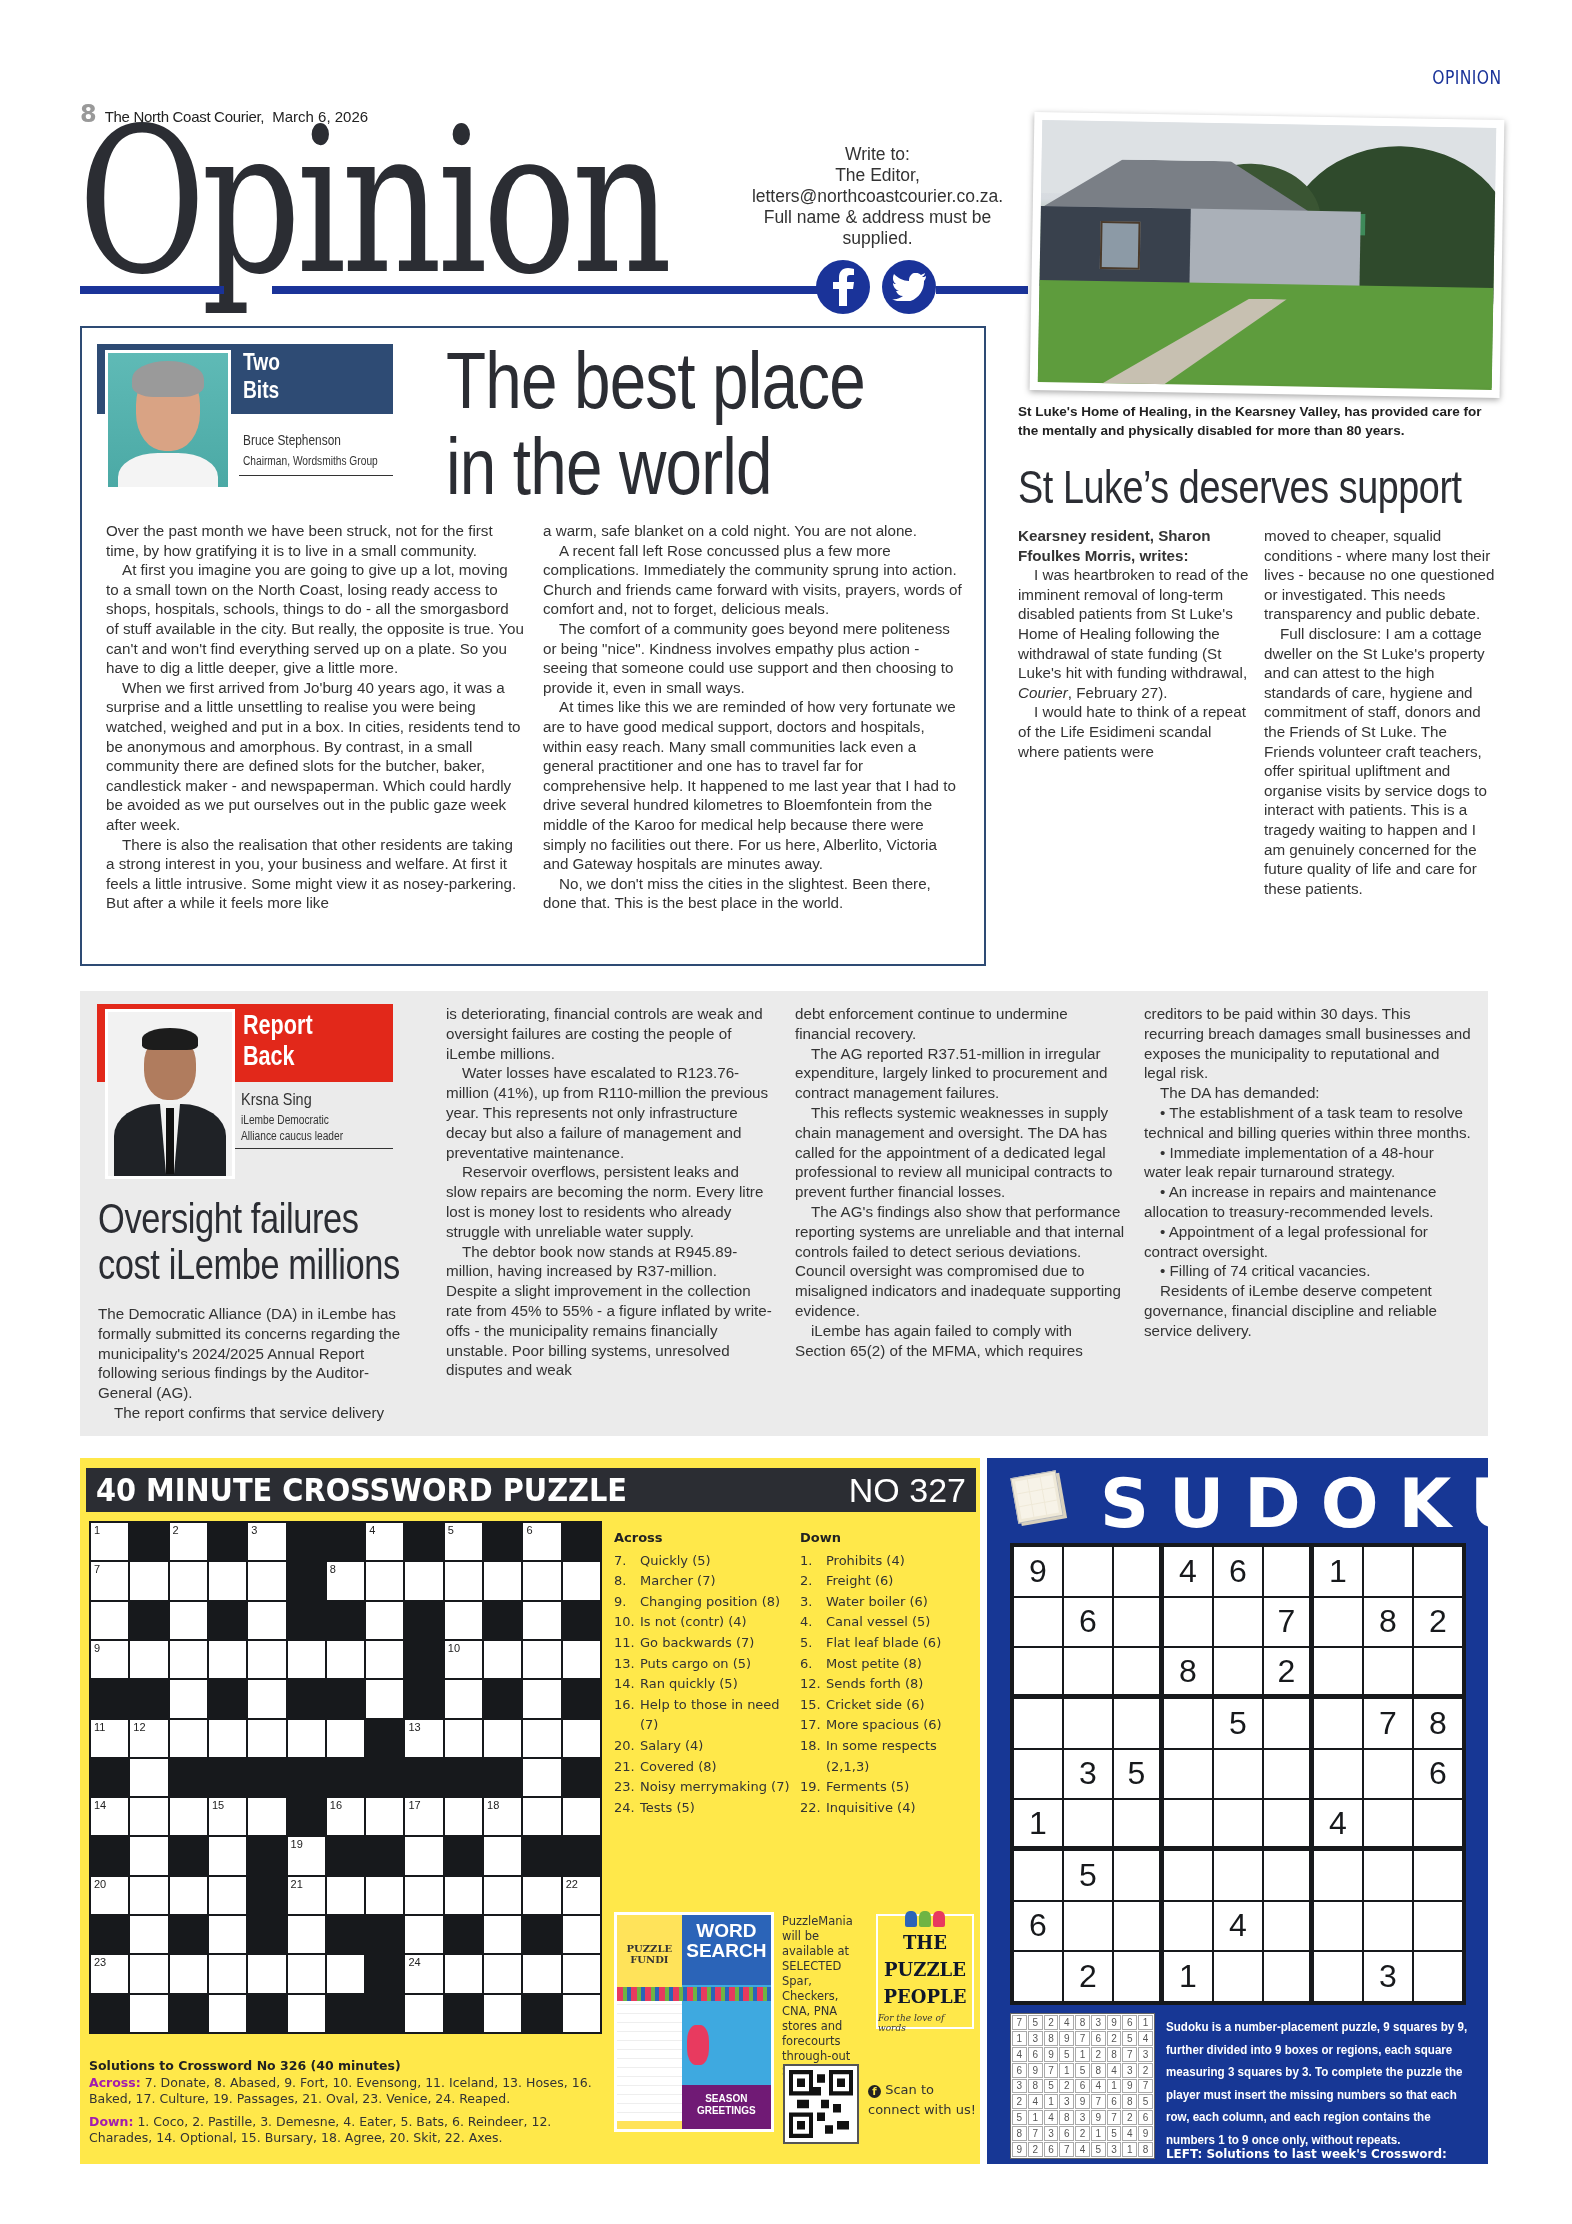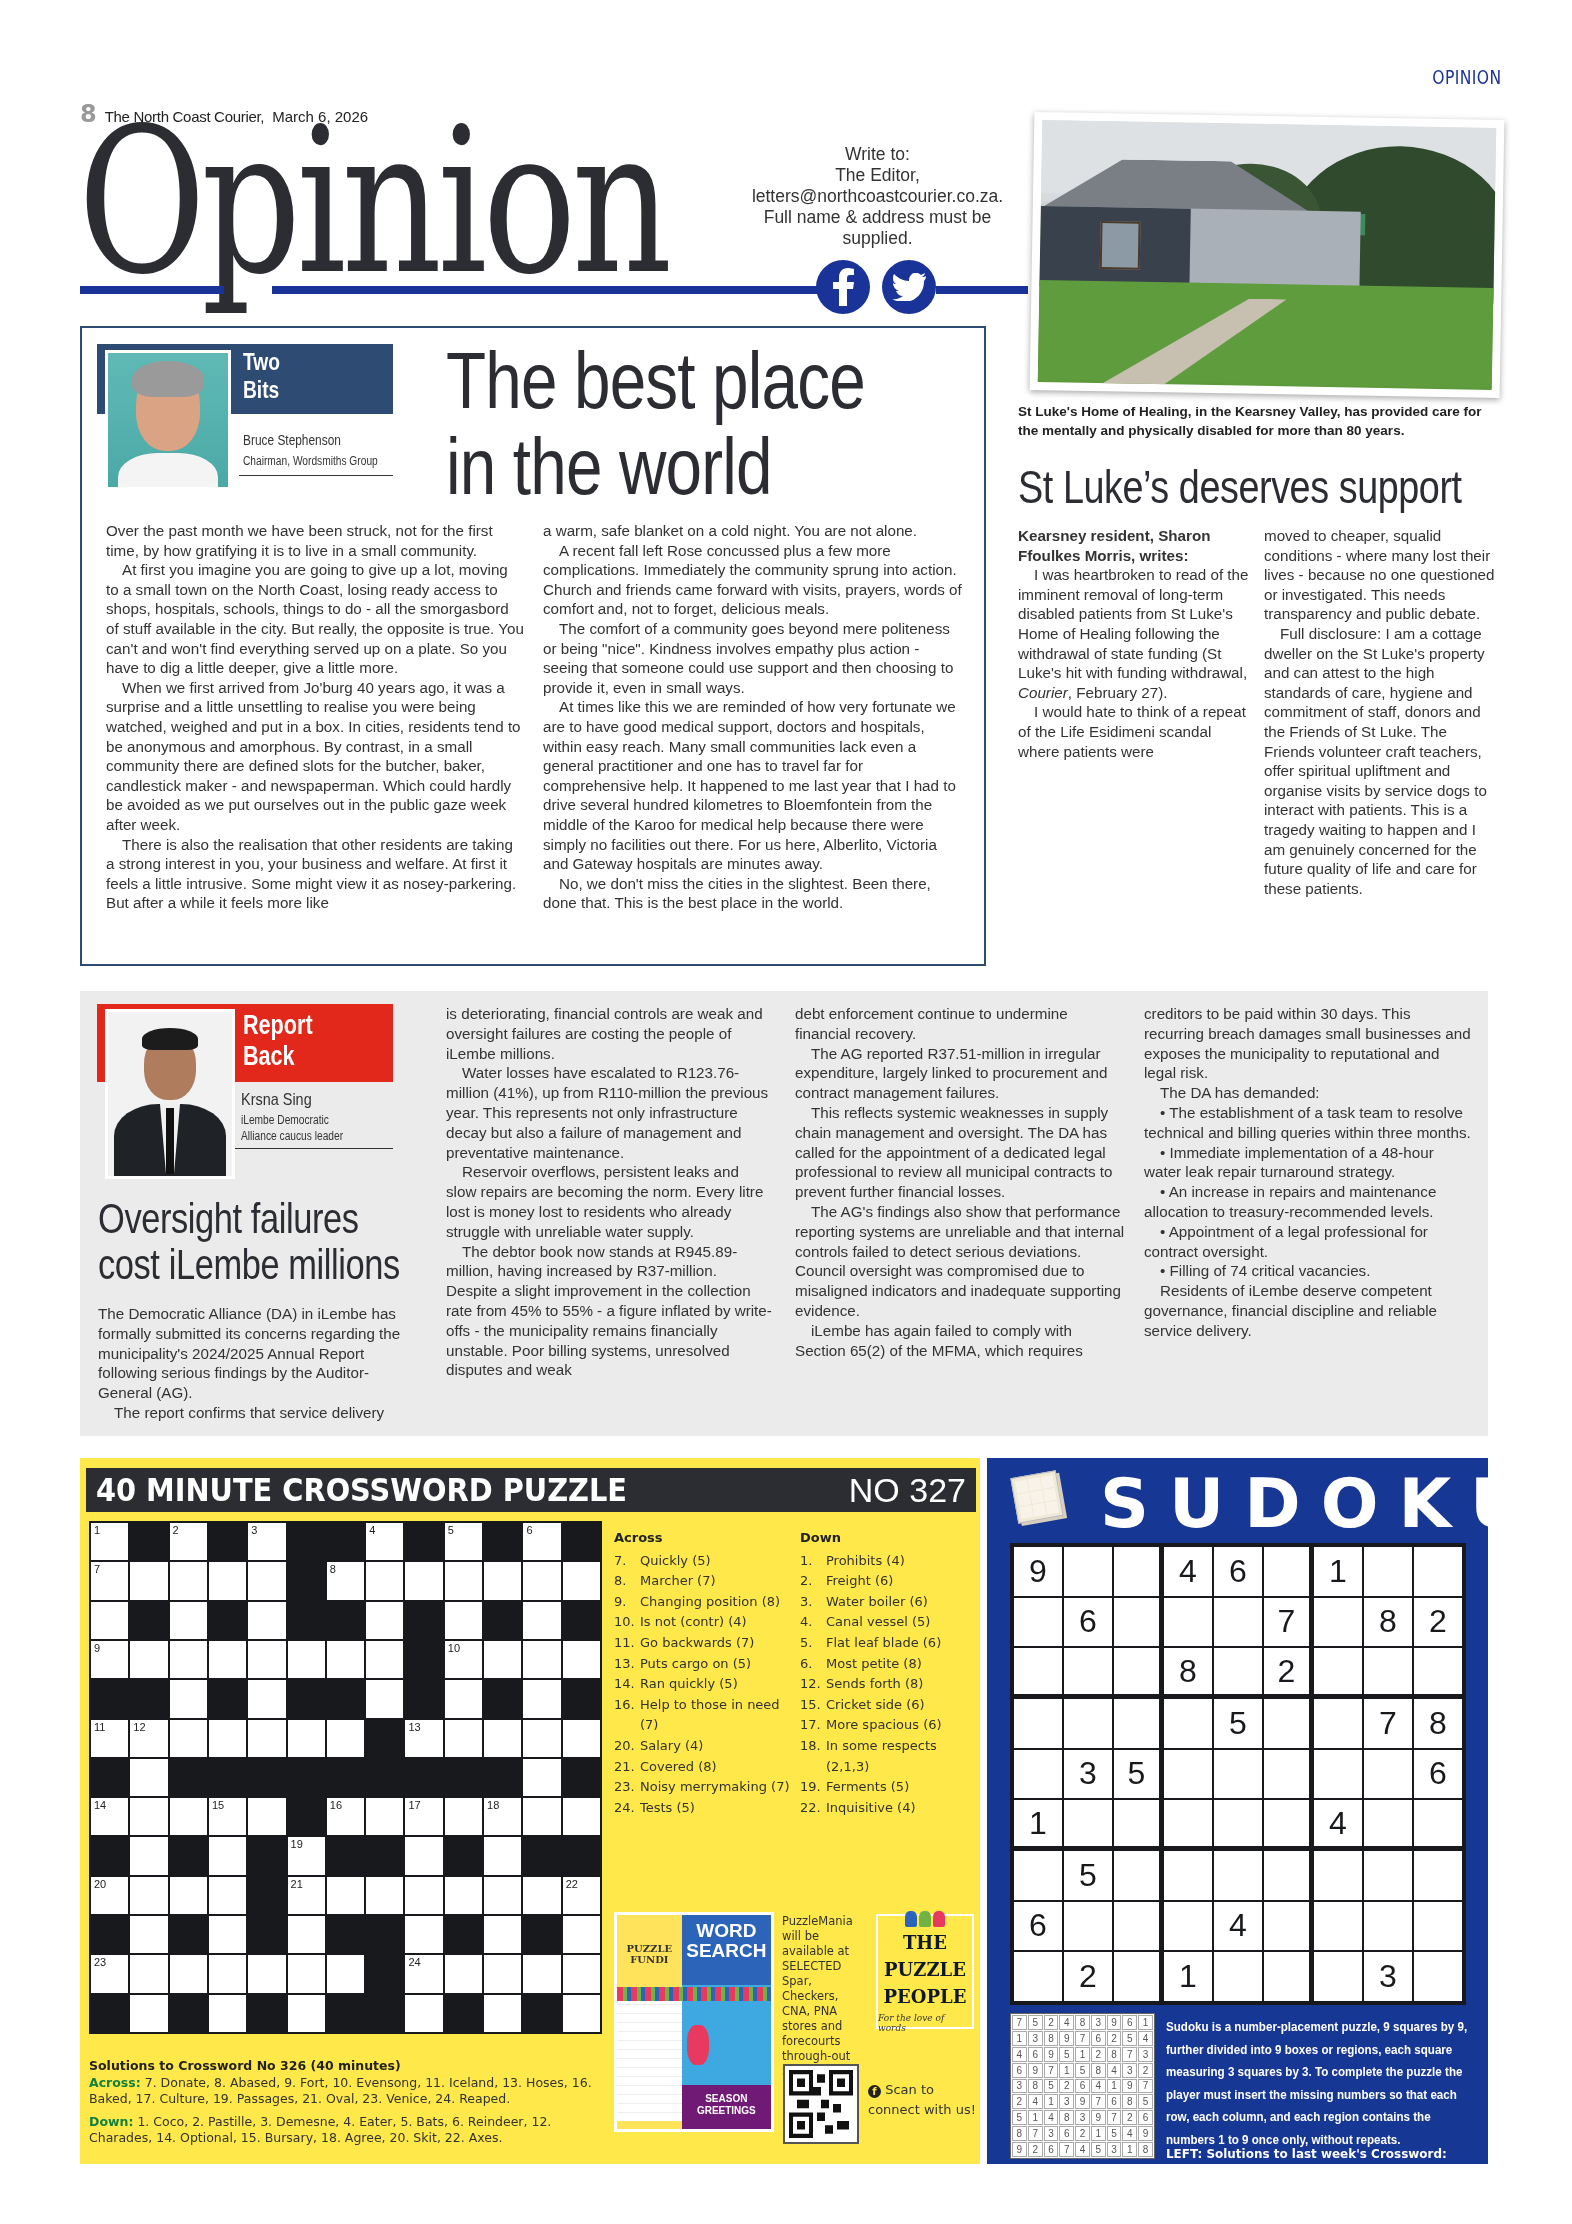--- a/index.html
+++ b/index.html
@@ -76,21 +76,21 @@
   .cw-cell.w { background: #ffffff; }
   .cw-num { position: absolute; left: 3px; top: 1px; font-size: 11px; color: #222; }
   .clues { font-family: "DejaVu Sans", sans-serif; font-size: 13px; color: #333; line-height: 20.6px; }
   .clues h4 { font-size: 13px; font-weight: bold; color: #222; margin-bottom: 2px; }
   .clue { display: flex; }
   .clue-n { width: 26px; flex-shrink: 0; }
   .across { left: 614px; top: 1528px; width: 180px; }
   .down { left: 800px; top: 1528px; width: 180px; }
   .solutions { left: 89px; top: 2058px; width: 520px; font-family: "DejaVu Sans", sans-serif; font-size: 12.5px; line-height: 16.5px; color: #333; }
   .solutions .st { font-weight: bold; color: #222; }
-  .solutions b { color: #15803d; }
+  .solutions b { color: #a21caf; }
 
   
   .promo-cover { left: 614px; top: 1912px; width: 160px; height: 220px; background: #fff; padding: 3px; }
   .promo-cover-inner { width: 100%; height: 100%; position: relative; overflow: hidden; background: #3ea9e0; }
   .pm-left { position: absolute; left: 0; top: 0; width: 42%; height: 100%; background: #ffe35a; }
   .pm-word { position: absolute; left: 42%; top: 0; width: 58%; height: 70px; background: #2b64b8; color: #fff; font-weight: bold; font-size: 19px; line-height: 20px; text-align: center; padding-top: 6px; }
   .pm-bottom { position: absolute; left: 42%; bottom: 0; width: 58%; height: 44px; background: #701a75; color: #fff; font-size: 10px; font-weight: bold; text-align: center; padding-top: 8px; line-height: 12px; }
   .promo-text { left: 782px; top: 1914px; width: 86px; font-family: "DejaVu Sans", sans-serif; font-size: 11.5px; line-height: 15px; color: #333; }
   .puzzle-people { left: 876px; top: 1914px; width: 98px; height: 115px; background: #ffe84a; border: 2px solid #fff; display: flex; flex-direction: column; align-items: center; justify-content: center; }
   .pp-title { font-family: "DejaVu Serif", serif; font-size: 18px; font-weight: bold; line-height: 27px; color: #0f172a; text-align: center; }

